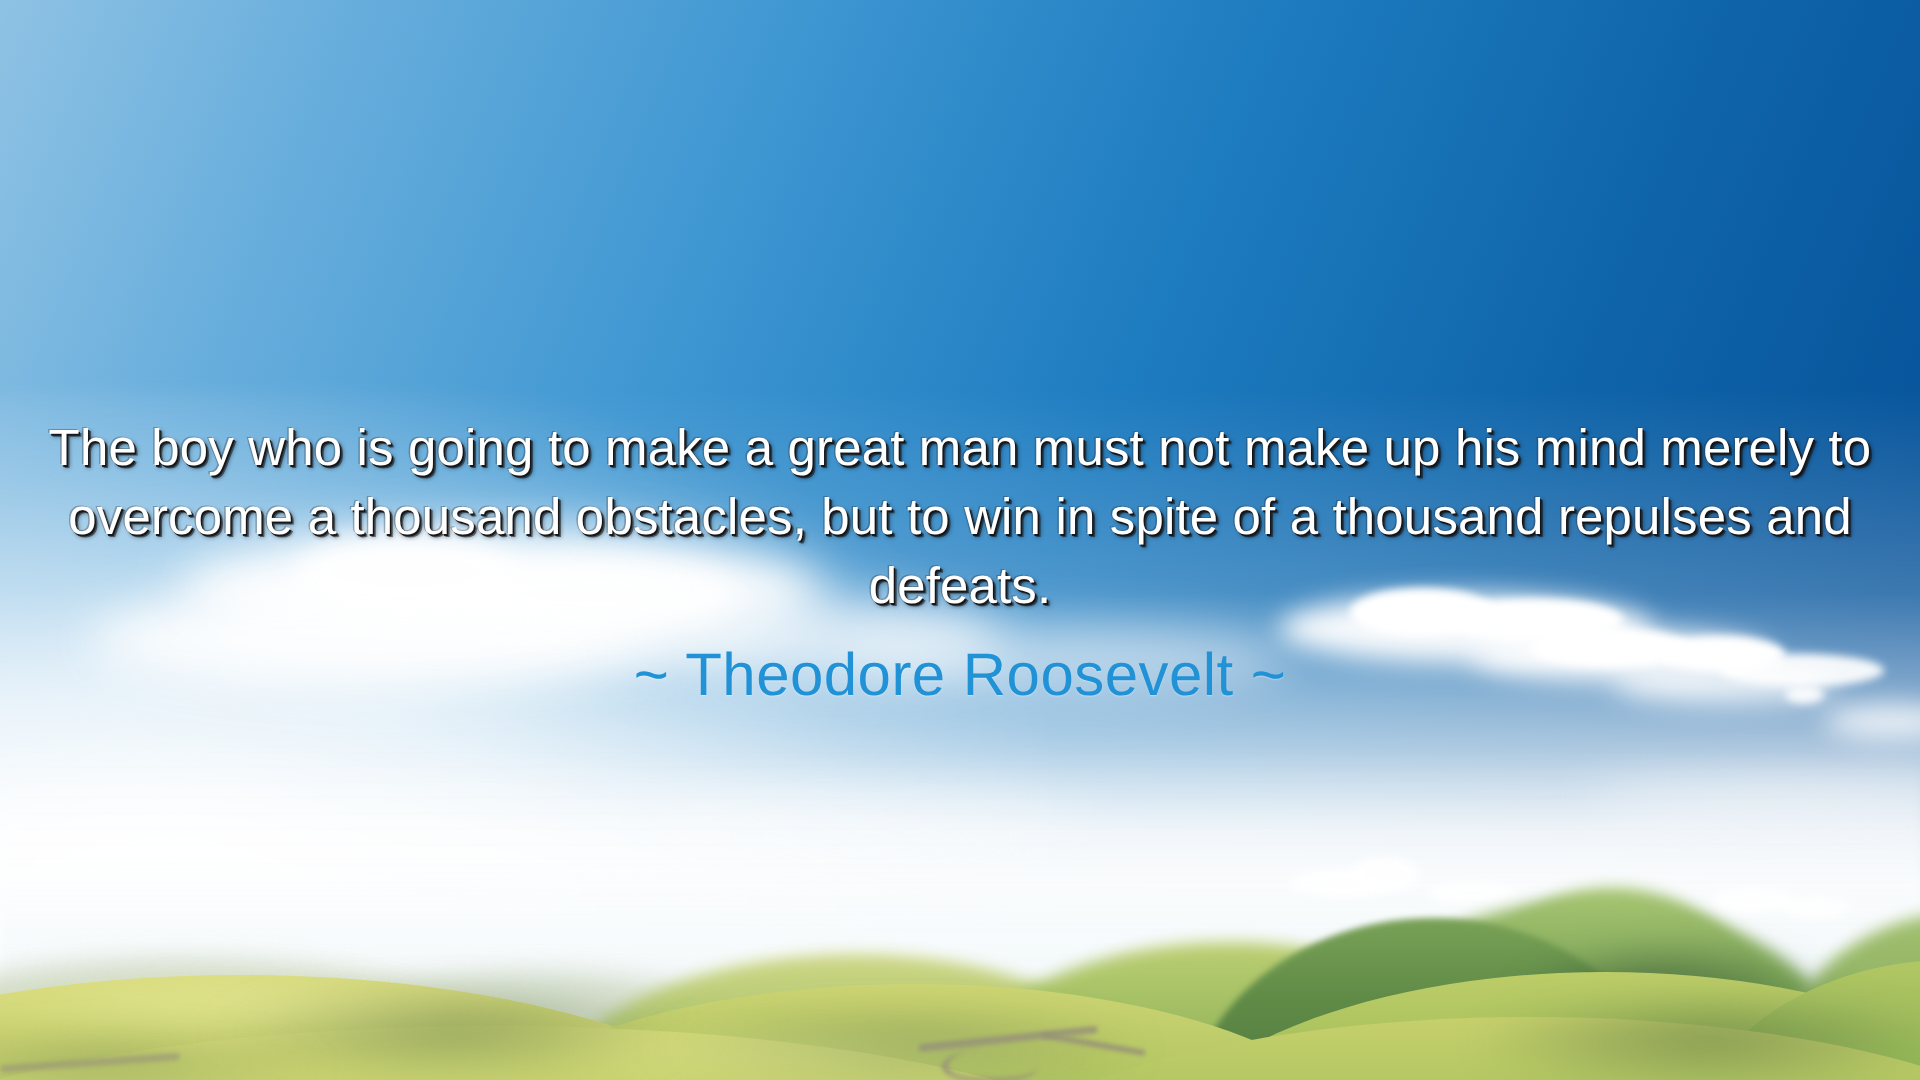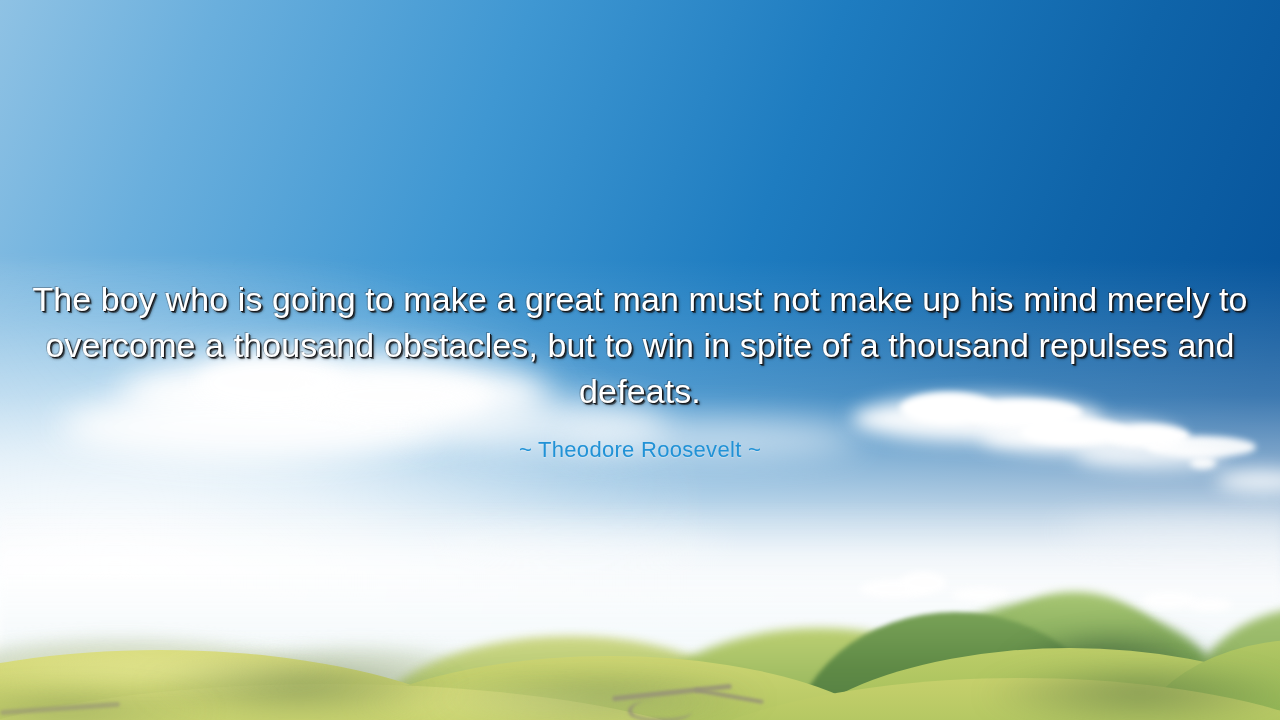--- a/index.html
+++ b/index.html
@@ -117,21 +117,21 @@
        1px 1px 0   rgba(20,20,22,0.92),
        2px 2px 0   rgba(20,20,22,0.55),
        2px 2px 3px rgba(0,0,0,0.45),
       -1px -1px 0  rgba(40,40,45,0.30);
     white-space: pre-line;
   }
   .author {
     display: block;
     margin: 0;
     padding-top: 16px;
-    font-size: 22px;
+    font-size: 40px;
     line-height: 40px;
     font-weight: 400;
     color: #2192d6;
     letter-spacing: 0.3px;
     text-shadow: 0 1px 1px rgba(255,255,255,0.35);
     text-align: center;
   }
 </style>
 </head>
 <body>

